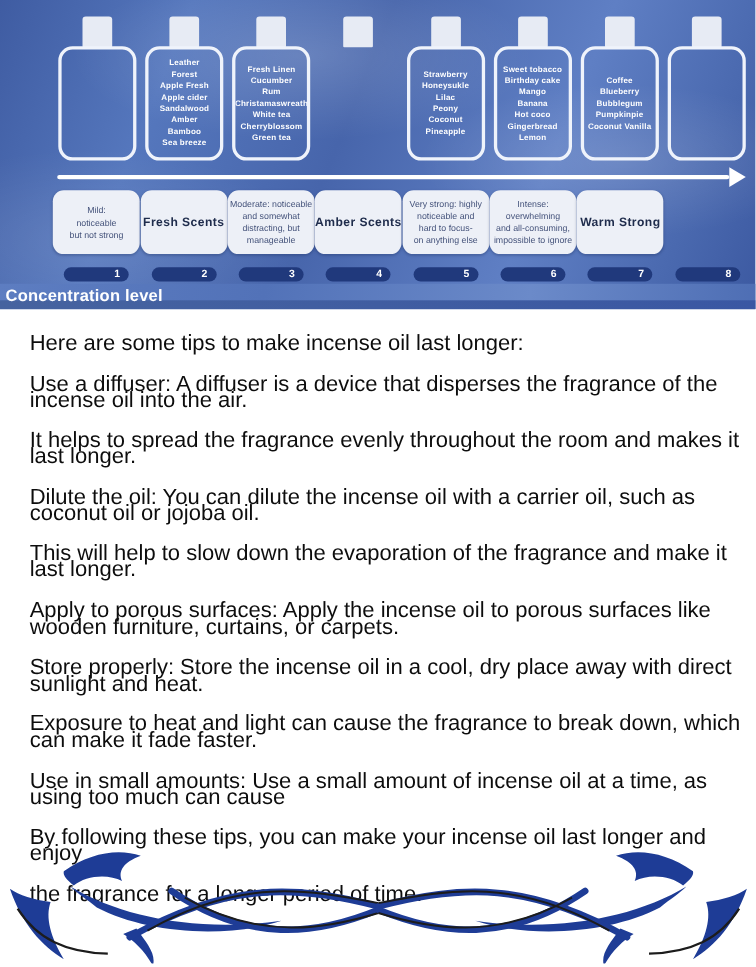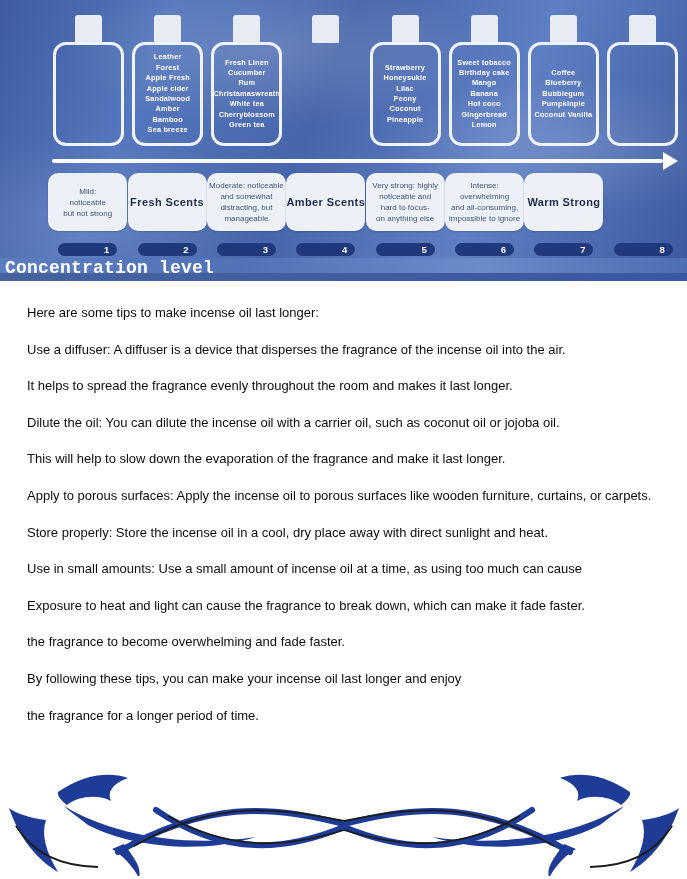--- a/index.html
+++ b/index.html
@@ -100,31 +100,30 @@
   .level-band {
     position: absolute; left: 0; right: 0; bottom: 0; height: 23px;
     background: linear-gradient(100deg, #5d7dc1 0%, #5272b8 35%, #6b8ac9 70%, #4e6eb4 100%);
   }
   .level-strip {
     position: absolute; left: 0; right: 0; bottom: 0; height: 8px;
     background: linear-gradient(90deg, #46639f, #3a57a3);
   }
   .level-label {
     position: absolute; left: 5px; bottom: 3px;
-    color: #ffffff; font-size: 18px; font-weight: bold;
+    color: #ffffff; font-size: 15px; font-weight: bold;
     letter-spacing: 0.2px;
     z-index: 2;
-    font-family: Liberation Mono, monospace;
   }
 
   
   .tips { padding: 24px 10px 0 27px; }
   .tips p {
     margin: 0 0 21.6px 0;
-    font-size: 13px;
+    font-size: 20px;
     line-height: 15px;
     color: #0d0d0d;
   }
 
   
   .flourish {
     position: absolute; left: 0; right: 0; bottom: 3px;
     height: 112px;
     display: flex; align-items: center; justify-content: center;
   }
@@ -270,23 +269,22 @@
   </section>
 
   <section class="tips">
     <p>Here are some tips to make incense oil last longer:</p>
     <p>Use a diffuser: A diffuser is a device that disperses the fragrance of the incense oil into the air.</p>
     <p>It helps to spread the fragrance evenly throughout the room and makes it last longer.</p>
     <p>Dilute the oil: You can dilute the incense oil with a carrier oil, such as coconut oil or jojoba oil.</p>
     <p>This will help to slow down the evaporation of the fragrance and make it last longer.</p>
     <p>Apply to porous surfaces: Apply the incense oil to porous surfaces like wooden furniture, curtains, or carpets.</p>
     <p>Store properly: Store the incense oil in a cool, dry place away with direct sunlight and heat.</p>
+    <p>Exposure to heat and light can cause the fragrance to break down, which can make it fade faster.</p>
     <p>Use in small amounts: Use a small amount of incense oil at a time, as using too much can cause</p>
-    <p>Exposure to heat and light can cause the fragrance to break down, which can make it fade faster.</p>
-    <p>the fragrance to become overwhelming and fade faster.</p>
     <p>By following these tips, you can make your incense oil last longer and enjoy</p>
     <p>the fragrance for a longer period of time.</p>
   </section>
 
   <div class="flourish">
     <svg width="676" height="112" viewBox="0 0 676 112" xmlns="http://www.w3.org/2000/svg">
       <defs>
         <g id="halfFlourish">
 
           <path d="M3,44 C14,76 32,96 52,108 C40,88 35,70 40,56 C25,54 11,50 3,44 Z" fill="#1e3c96"></path>

